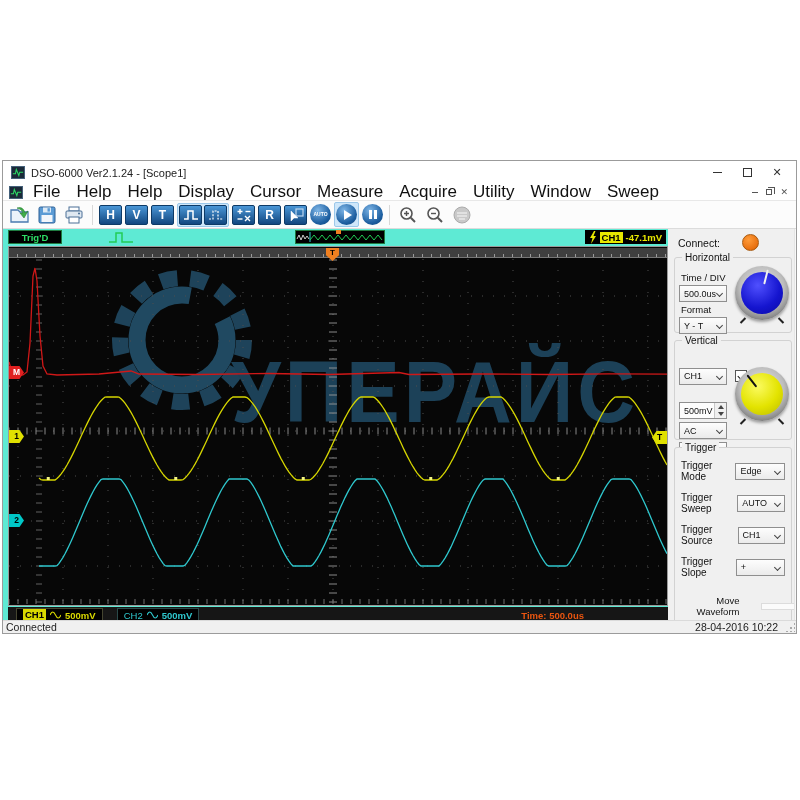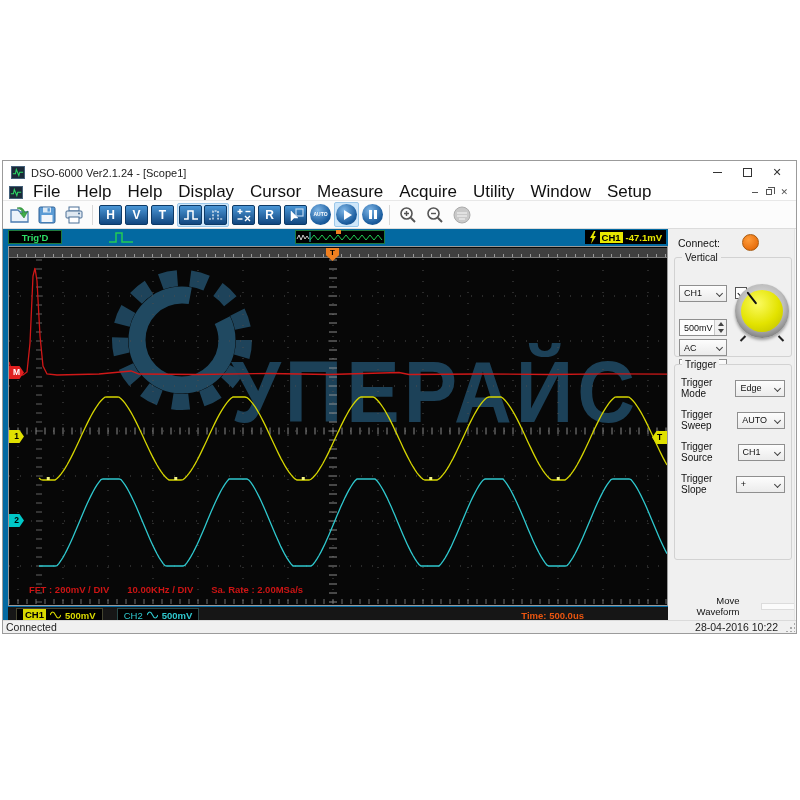--- a/index.html
+++ b/index.html
@@ -33,21 +33,21 @@
   .tbtn { width:23px; height:20px; border-radius:2px; background:linear-gradient(#4a96d6,#12477f); border:1px solid #0d3a66; color:#fff; font-weight:bold; font-size:12px; display:flex; align-items:center; justify-content:center; }
   .tflat { width:24px; height:22px; display:flex; align-items:center; justify-content:center; }
   .tcirc { width:21px; height:21px; border-radius:50%; background:radial-gradient(circle at 38% 30%, #7db5e6, #1c5ea0 65%, #0d3f74); display:flex; align-items:center; justify-content:center; color:#fff; }
   .hl-group { display:flex; gap:2px; background:#cfe7fa; border:1px solid #9cc8ea; border-radius:2px; padding:1px; }
   .auto-txt { font-size:5px; font-weight:bold; line-height:5px; text-align:center; }
   .play-tri { width:0; height:0; border-left:8px solid #fff; border-top:5px solid transparent; border-bottom:5px solid transparent; margin-left:2px; }
   .pause-bars { display:flex; gap:2px; }
   .pause-bars i { width:3px; height:9px; background:#fff; }
 
   
-  .main { flex:1; display:flex; background:#0369a1; overflow:hidden; }
+  .main { flex:1; display:flex; background:#5eead4; overflow:hidden; }
   .scope-col { width:665px; padding:1px 0 0 5px; }
 
   .trigbar { height:15px; position:relative; }
   .trig-box { position:absolute; left:0; top:0; width:54px; height:14px; background:#000; border:1px solid #1f7a3f; color:#2ddd66; font-size:9.5px; font-weight:bold; display:flex; align-items:center; justify-content:center; }
   .pulse-ico { position:absolute; left:100px; top:0; }
   .preview { position:absolute; left:287px; top:0; width:90px; height:14px; background:#000; border:1px solid #1f7a3f; }
   .preview-mark { position:absolute; left:40px; top:-1px; width:5px; height:4px; background:#f08020; }
   .readout { position:absolute; right:2px; top:0; height:14px; display:flex; align-items:center; gap:3px; background:#000; padding:0 4px; }
   .readout-ch { background:#e8e800; color:#000; font-size:9.5px; font-weight:bold; padding:0 2px; line-height:11px; }
   .readout-val { color:#e8e800; font-size:9.5px; font-weight:bold; }
@@ -142,21 +142,21 @@
     </span>
     <span class="menu-item">File</span>
     <span class="menu-item">Help</span>
     <span class="menu-item">Help</span>
     <span class="menu-item">Display</span>
     <span class="menu-item">Cursor</span>
     <span class="menu-item">Measure</span>
     <span class="menu-item">Acquire</span>
     <span class="menu-item">Utility</span>
     <span class="menu-item">Window</span>
-    <span class="menu-item">Setup</span>
+    <span class="menu-item">Sweep</span>
     <span class="mdicontrols">
       <span class="mdibtn">
           <span class="glyph-mdimin"></span>
         </span>
       <span class="mdibtn">
           <span class="glyph-mdirestore"></span>
         </span>
       <span class="mdibtn">
           <span class="glyph-mdiclose">✕</span>
         </span>
@@ -549,25 +549,20 @@
             <rect x="420.25" y="229" width="3" height="3" fill="#f5f580"></rect>
             <rect x="547.75" y="229" width="3" height="3" fill="#f5f580"></rect>
             <path d="M30,318.0L32,318.0L34,318.0L36,318.0L38,318.0L40,318.0L42,318.0L44,318.0L46,318.0L48,317.7L50,315.3L52,312.5L54,309.3L56,305.7L58,301.9L60,297.8L62,293.5L64,289.0L66,284.3L68,279.6L70,274.8L72,270.0L74,265.3L76,260.6L78,256.1L80,251.7L82,247.6L84,243.7L86,240.2L88,236.9L90,234.1L92,231.6L94,231.0L96,231.0L98,231.0L100,231.0L102,231.0L104,231.0L106,231.0L108,231.0L110,231.0L112,231.6L114,234.1L116,236.9L118,240.2L120,243.7L122,247.6L124,251.7L126,256.1L128,260.6L130,265.3L132,270.0L134,274.8L136,279.6L138,284.3L140,289.0L142,293.5L144,297.8L146,301.9L148,305.7L150,309.3L152,312.5L154,315.3L156,317.7L158,318.0L160,318.0L162,318.0L164,318.0L166,318.0L168,318.0L170,318.0L172,318.0L174,318.0L176,317.1L178,314.6L180,311.7L182,308.4L184,304.8L186,300.9L188,296.8L190,292.4L192,287.8L194,283.2L196,278.4L198,273.6L200,268.8L202,264.1L204,259.4L206,255.0L208,250.7L210,246.6L212,242.8L214,239.3L216,236.2L218,233.4L220,231.0L222,231.0L224,231.0L226,231.0L228,231.0L230,231.0L232,231.0L234,231.0L236,231.0L238,231.0L240,232.2L242,234.7L244,237.7L246,241.0L248,244.7L250,248.6L252,252.8L254,257.2L256,261.7L258,266.4L260,271.2L262,276.0L264,280.8L266,285.5L268,290.1L270,294.6L272,298.9L274,302.9L276,306.7L278,310.1L280,313.2L282,315.9L284,318.0L286,318.0L288,318.0L290,318.0L292,318.0L294,318.0L296,318.0L298,318.0L300,318.0L302,318.0L304,316.5L306,313.9L308,310.9L310,307.5L312,303.9L314,299.9L316,295.7L318,291.3L320,286.7L322,282.0L324,277.2L326,272.4L328,267.6L330,262.9L332,258.3L334,253.9L336,249.6L338,245.6L340,241.9L342,238.5L344,235.4L346,232.8L348,231.0L350,231.0L352,231.0L354,231.0L356,231.0L358,231.0L360,231.0L362,231.0L364,231.0L366,231.0L368,232.8L370,235.4L372,238.5L374,241.9L376,245.6L378,249.6L380,253.9L382,258.3L384,262.9L386,267.6L388,272.4L390,277.2L392,282.0L394,286.7L396,291.3L398,295.7L400,299.9L402,303.9L404,307.5L406,310.9L408,313.9L410,316.5L412,318.0L414,318.0L416,318.0L418,318.0L420,318.0L422,318.0L424,318.0L426,318.0L428,318.0L430,318.0L432,315.9L434,313.2L436,310.1L438,306.7L440,302.9L442,298.9L444,294.6L446,290.1L448,285.5L450,280.8L452,276.0L454,271.2L456,266.4L458,261.7L460,257.2L462,252.8L464,248.6L466,244.7L468,241.0L470,237.7L472,234.7L474,232.2L476,231.0L478,231.0L480,231.0L482,231.0L484,231.0L486,231.0L488,231.0L490,231.0L492,231.0L494,231.0L496,233.4L498,236.2L500,239.3L502,242.8L504,246.6L506,250.7L508,255.0L510,259.4L512,264.1L514,268.8L516,273.6L518,278.4L520,283.2L522,287.8L524,292.4L526,296.8L528,300.9L530,304.8L532,308.4L534,311.7L536,314.6L538,317.1L540,318.0L542,318.0L544,318.0L546,318.0L548,318.0L550,318.0L552,318.0L554,318.0L556,318.0L558,317.7L560,315.3L562,312.5L564,309.3L566,305.7L568,301.9L570,297.8L572,293.5L574,289.0L576,284.3L578,279.6L580,274.8L582,270.0L584,265.3L586,260.6L588,256.1L590,251.7L592,247.6L594,243.7L596,240.2L598,236.9L600,234.1L602,231.6L604,231.0L606,231.0L608,231.0L610,231.0L612,231.0L614,231.0L616,231.0L618,231.0L620,231.0L622,231.6L624,234.1L626,236.9L628,240.2L630,243.7L632,247.6L634,251.7L636,256.1L638,260.6L640,265.3L642,270.0L644,274.8L646,279.6L648,284.3L650,289.0L652,293.5L654,297.8L656,301.9L658,305.7" fill="none" stroke="#2fc8ce" stroke-width="1.3"></path>
           </svg>
         <div class="ruler" style="z-index:3;"></div>
         <div class="tmark-top">T</div>
         <div class="marker" style="left:0;top:119px;background:#e02020;color:#fff;">M</div>
         <div class="marker" style="left:0;top:183px;background:#e0e000;">1</div>
         <div class="marker" style="left:0;top:267px;background:#00c8c8;">2</div>
         <div class="marker marker-right" style="right:0;top:184px;background:#e0e000;">T</div>
-        <div class="fft-text">
-          <span>FFT : 200mV / DIV</span>
-          <span>10.00KHz / DIV</span>
-          <span>Sa. Rate : 2.00MSa/s</span>
-        </div>
       </div>
 
       <div class="chanbar">
         <span class="chbox">
           <span class="chbadge">CH1</span>
           <svg width="11" height="8" viewBox="0 0 11 8">
               <path d="M0,4 Q2.75,-2 5.5,4 Q8.25,10 11,4" fill="none" stroke="#d8d800" stroke-width="1.1"></path>
             </svg>
           <span class="chval" style="color:#d8d800;">500mV</span>
         </span>
@@ -581,20 +576,37 @@
         <span class="timebox">Time: 500.0us</span>
       </div>
     </div>
 
     <div class="rpanel">
       <div class="connect-row">
         <span style="font-size:10.5px;">Connect:</span>
         <span class="connect-dot"></span>
       </div>
 
+      <div class="gbox" style="height:76px;">
+        <span class="gbox-title">Horizontal</span>
+        <div class="flabel">Time / DIV</div>
+        <div class="sel">
+            <span>500.0us</span>
+          </div>
+        <div class="flabel">Format</div>
+        <div class="sel">
+            <span>Y - T</span>
+          </div>
+        <div class="knob" style="right:2px; top:8px;">
+          <span class="knob-inner knob-blue"></span>
+          <span class="pointer" style="background:#f0f0f0; transform:rotate(14deg);"></span>
+          <span class="ktick l"></span>
+            <span class="ktick r"></span>
+        </div>
+      </div>
 
       <div class="gbox" style="height:100px;">
         <span class="gbox-title">Vertical</span>
         <div style="display:flex; align-items:center; gap:8px; margin-bottom:3px;">
           <div class="sel">
               <span>CH1</span>
             </div>
           <span class="checkrow">
             <span class="checkbox"></span>
             <span style="font-size:9.5px;margin-top:35px;">ON/OFF</span>

